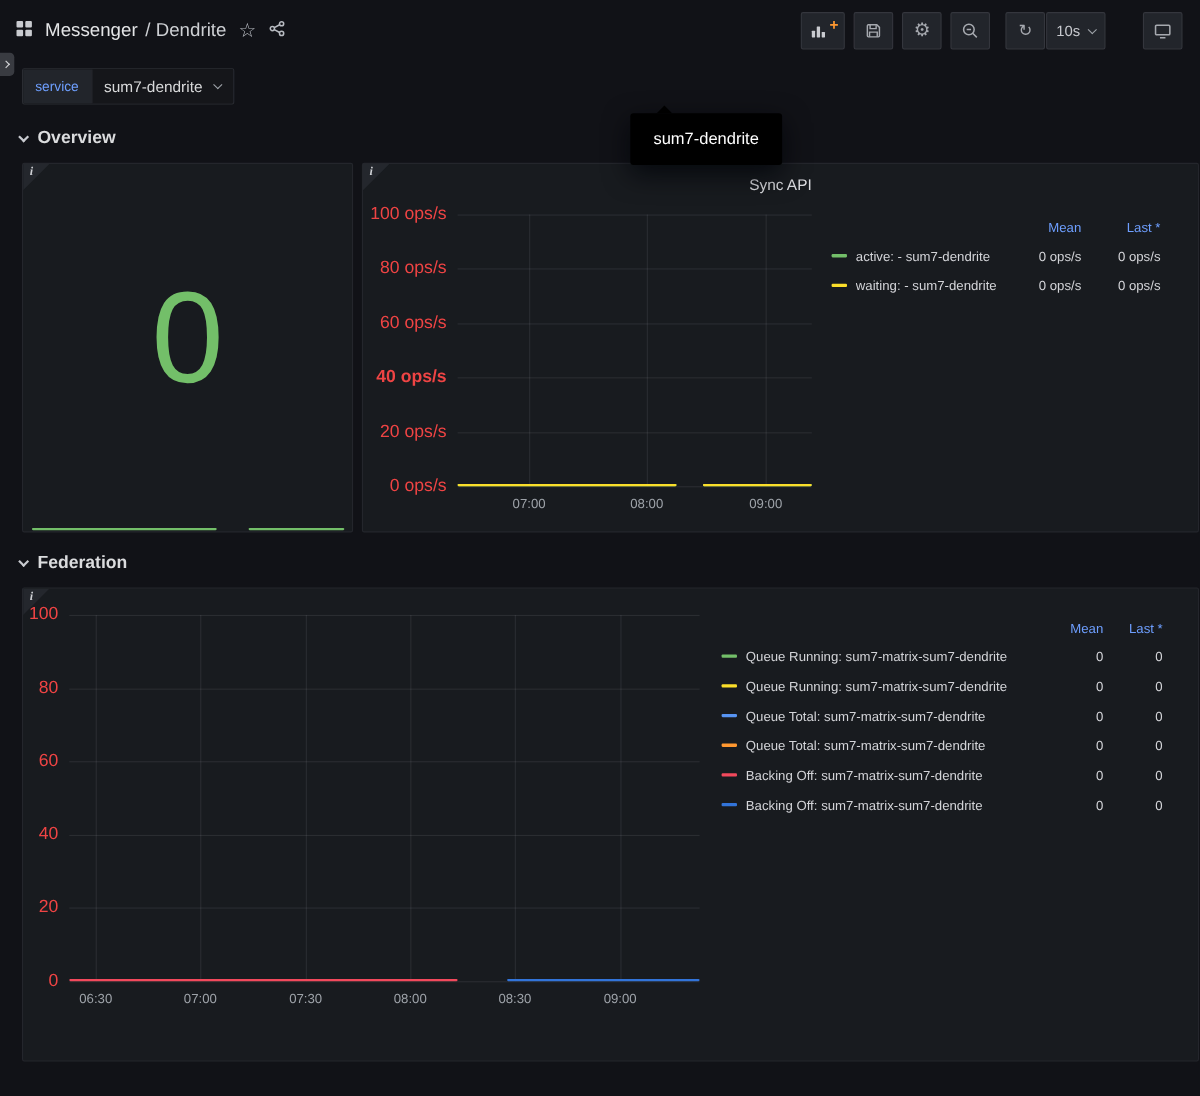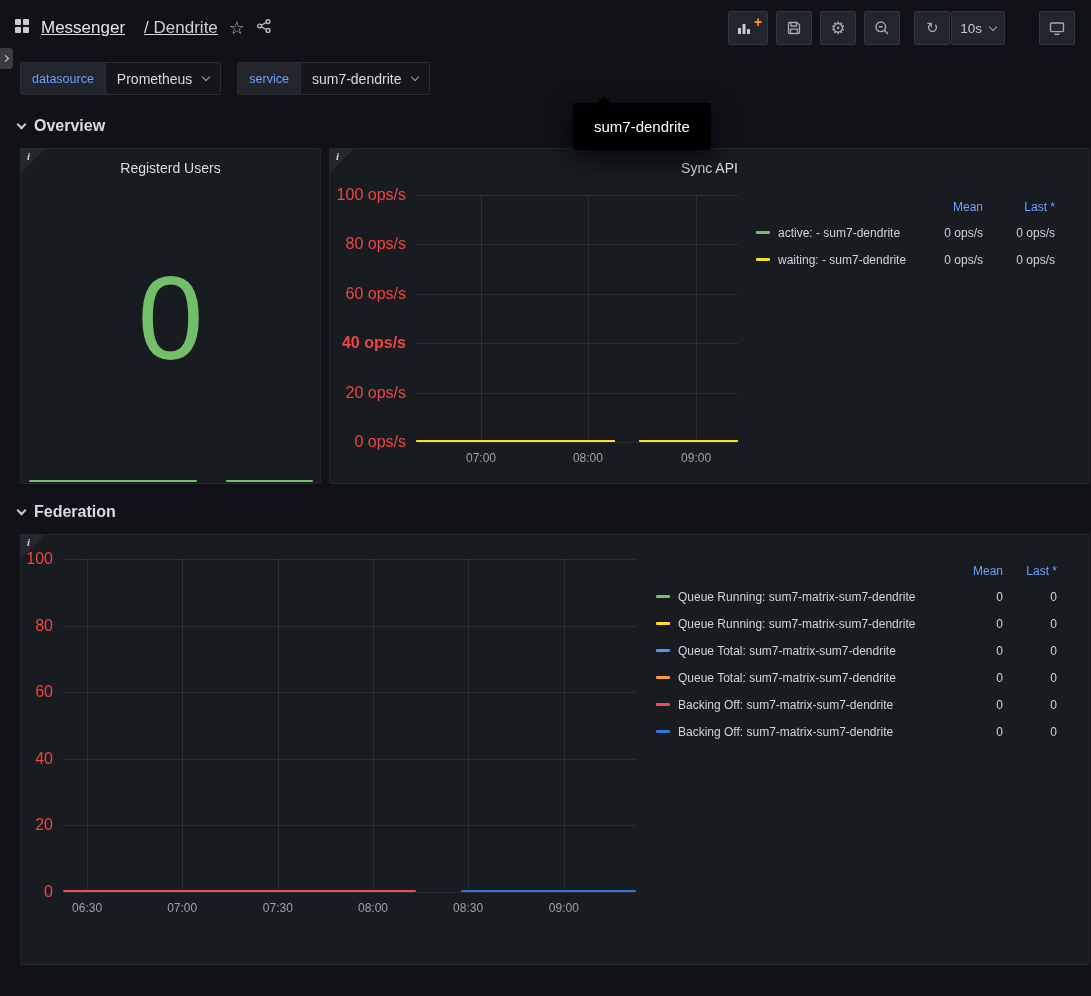--- a/index.html
+++ b/index.html
@@ -5,21 +5,21 @@
   * { box-sizing: border-box; }
   body {
     width: 1091px; height: 996px; margin: 0; overflow: hidden;
     background: #111217; color: #d8d9da;
     font-family: "Liberation Sans", "DejaVu Sans", sans-serif;
     position: relative;
   }
   
   .topnav { display: flex; align-items: center; height: 56px; padding: 0 16px 0 14px; }
   .nav-left { display: flex; align-items: center; gap: 11px; flex: 1; }
-  .crumb { display: flex; gap: 19px; text-decoration: underline; }
+  .crumb { display: flex; gap: 7px; }
   .crumb-app { font-size: 17px; font-weight: 500; color: #e4e5e7; cursor: pointer; }
   .crumb-page { font-size: 17px; color: #ced0d4; }
   .star-ic { font-size: 18px; color: #b7bac0; line-height: 1; cursor: pointer; }
   .nav-right { display: flex; align-items: center; gap: 8px; }
   .btn {
     display: flex; align-items: center; justify-content: center; gap: 8px;
     height: 34px; min-width: 36px; padding: 0 8px;
     background: #22252b; border: 1px solid #34363d; border-radius: 2px;
     color: #c7c9ce; font-size: 13.5px; cursor: pointer;
   }
@@ -169,48 +169,40 @@
     </button>
   </div>
 </header>
 
 <div class="edge-tab">
   <span class="chev-right"></span>
 </div>
 
 <div class="variables-row">
     <div class="var-group">
-      <div class="var-label">datasource</div>
-      <div class="var-value">
-        <span>Prometheus</span>
-        <div class="caret"></div>
-      </div>
-    </div>
-    <div class="var-group">
       <div class="var-label">service</div>
       <div class="var-value">
         <span>sum7-dendrite</span>
         <div class="caret"></div>
       </div>
     </div>
   </div>
 
 <div class="var-tooltip">sum7-dendrite</div>
 
 <div class="section-header">
   <span class="chev-down"></span>
   <span>Overview</span>
 </div>
 
 <div class="panel-row">
   <section class="panel stat-panel">
     <div class="panel-corner">
         <span>i</span>
       </div>
-    <div class="panel-title">Registerd Users</div>
     <div class="stat-value" style="color: rgb(115, 191, 105);">0</div>
     <div class="sparkline">
         <div class="spark-seg" style="left: 1.3%; width: 57.7%; background: rgb(115, 191, 105);"></div>
         <div class="spark-seg" style="left: 69%; width: 30%; background: rgb(115, 191, 105);"></div>
       </div>
   </section>
 
   <section class="panel chart-sync">
     <div class="panel-corner">
         <span>i</span>

